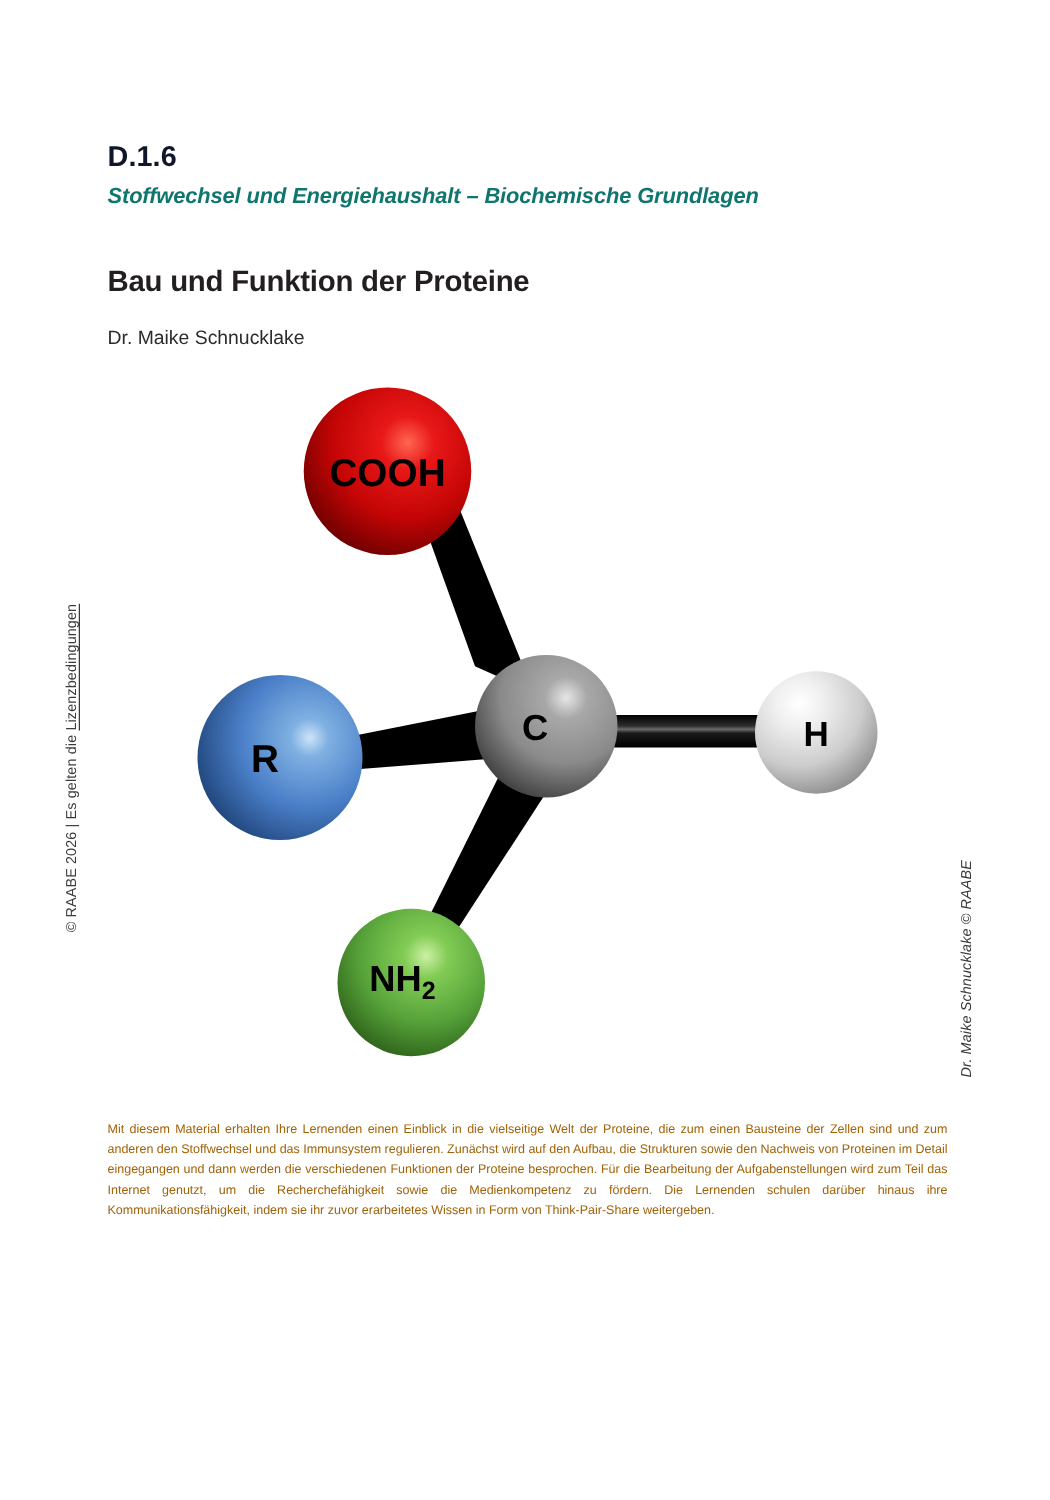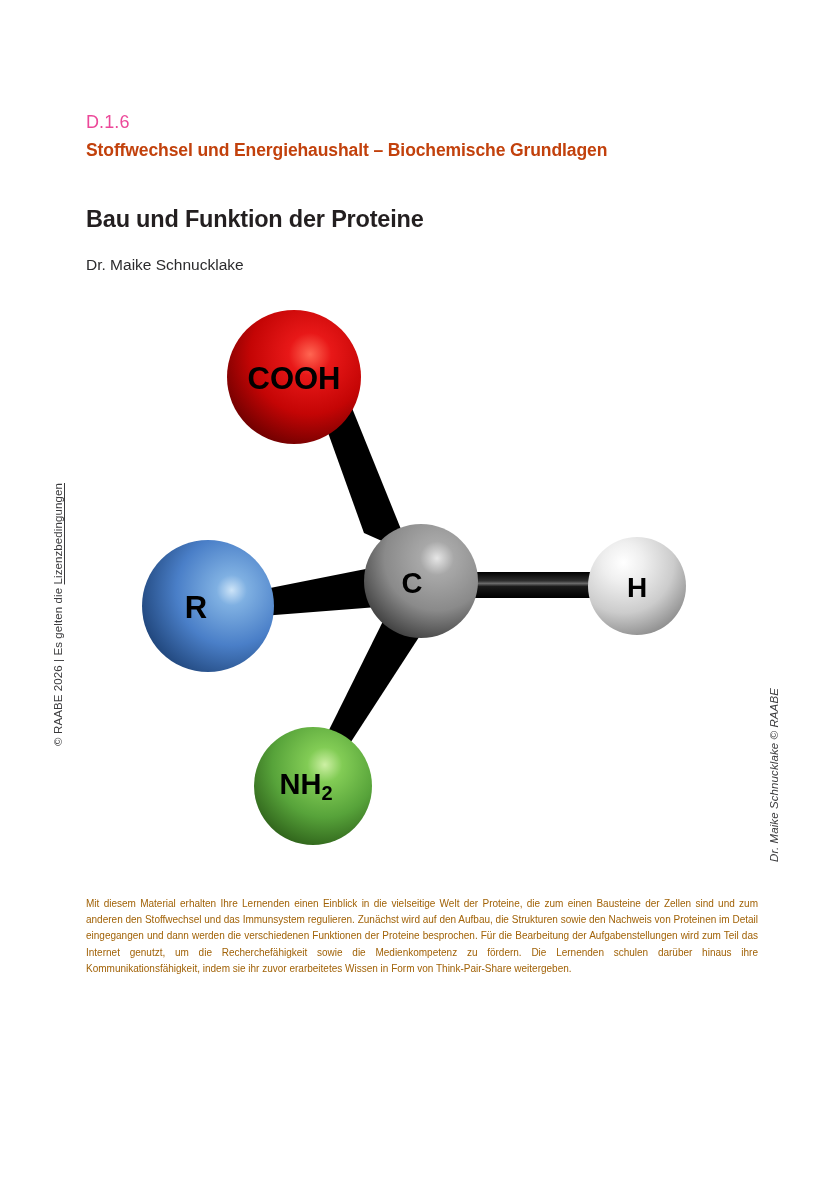--- a/index.html
+++ b/index.html
@@ -23,34 +23,35 @@
   }
 
   
   .header {
     position: absolute;
     left: 86px;
     top: 112px;
     width: 660px;
   }
   .code-label {
-    font-size: 18px;
-    font-weight: 400;
-    color: #ec4899;
+    font-size: 23px;
+    font-weight: 700;
+    color: #0f172a;
     letter-spacing: 0.1px;
     line-height: 1.2;
     margin: 0 0 6px 0;
   }
   .series-line {
     font-size: 17.5px;
     font-weight: 700;
-    color: #c2410c;
+    color: #0f766e;
     line-height: 1.25;
     margin: 0;
     letter-spacing: -0.1px;
+    font-style: italic;
   }
   .doc-title {
     font-size: 23.5px;
     font-weight: 700;
     color: #231f20;
     margin: 44px 0 0 0;
     line-height: 1.2;
     letter-spacing: -0.2px;
   }
   .doc-author {
@@ -85,21 +86,21 @@
     top: 862px;
     font-style: italic;
     font-size: 11.5px;
     transform-origin: left top;
     transform: rotate(-90deg);
   }
 
   
   .figure {
     position: absolute;
-    left: 116px;
+    left: 132px;
     top: 296px;
     width: 600px;
     height: 570px;
   }
   .figure svg { display: block; width: 100%; height: 100%; }
 
   .atom-text {
     font-family: "Liberation Sans", "DejaVu Sans", sans-serif;
     font-weight: 700;
     fill: #000000;

